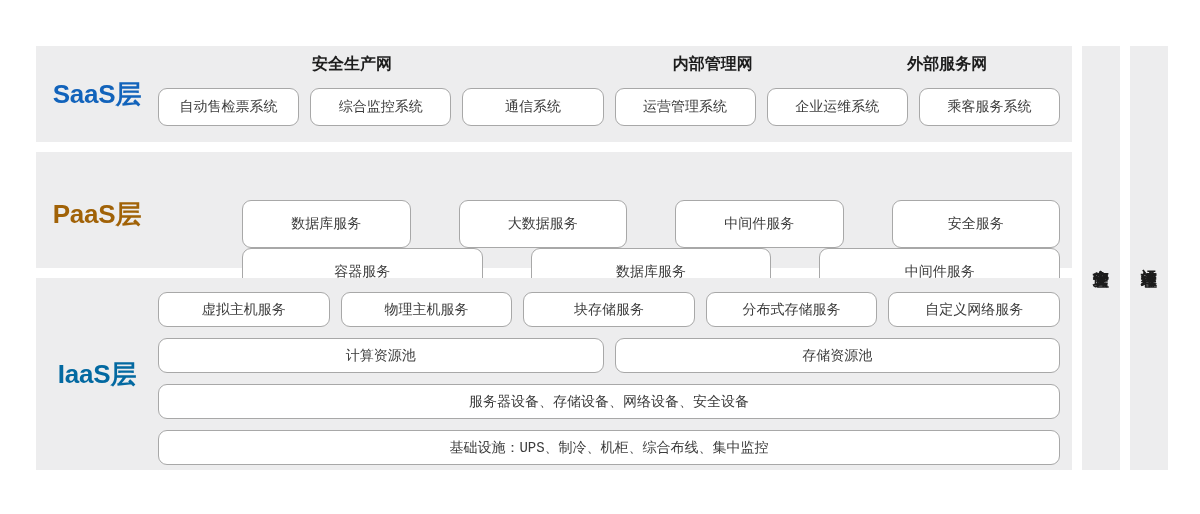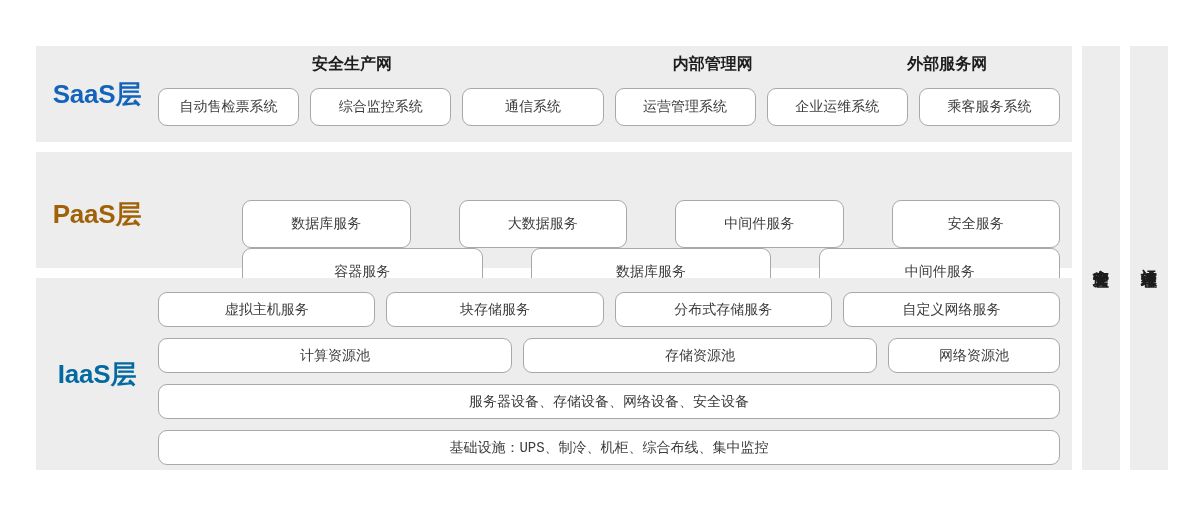--- a/index.html
+++ b/index.html
@@ -199,29 +199,29 @@
       </div>
     </div>
 
     <div class="layer-band band-iaas">
       <div class="layer-label lbl-iaas">IaaS层</div>
       <div class="band-body">
         <div class="iaas-stack">
 
           <div class="iaas-line iaas-r1">
             <div class="box">虚拟主机服务</div>
+            <div class="box">物理主机服务</div>
             <div class="box">块存储服务</div>
             <div class="box">分布式存储服务</div>
             <div class="box">自定义网络服务</div>
           </div>
 
           <div class="iaas-line iaas-r2">
             <div class="box b-compute">计算资源池</div>
             <div class="box b-storage">存储资源池</div>
-            <div class="box b-network">网络资源池</div>
           </div>
 
           <div class="iaas-line iaas-wide">
             <div class="box">服务器设备、存储设备、网络设备、安全设备</div>
           </div>
 
           <div class="iaas-line iaas-wide">
             <div class="box">基础设施：UPS、制冷、机柜、综合布线、集中监控</div>
           </div>
 

